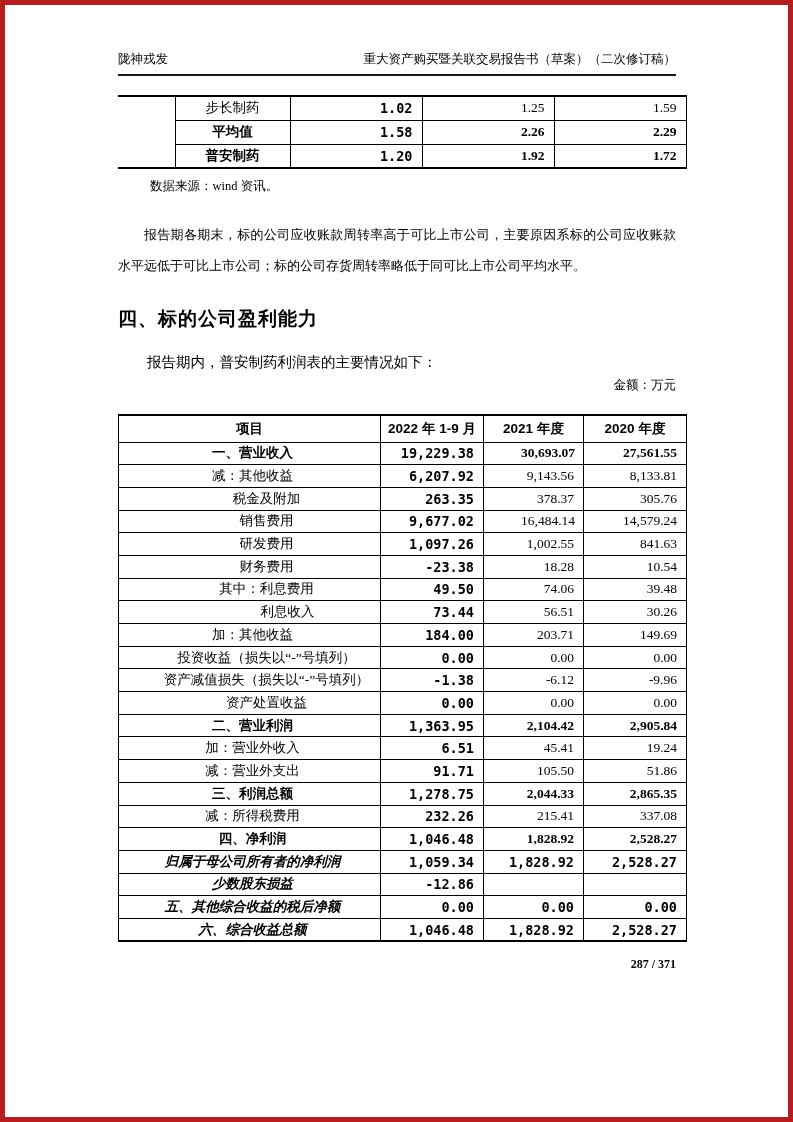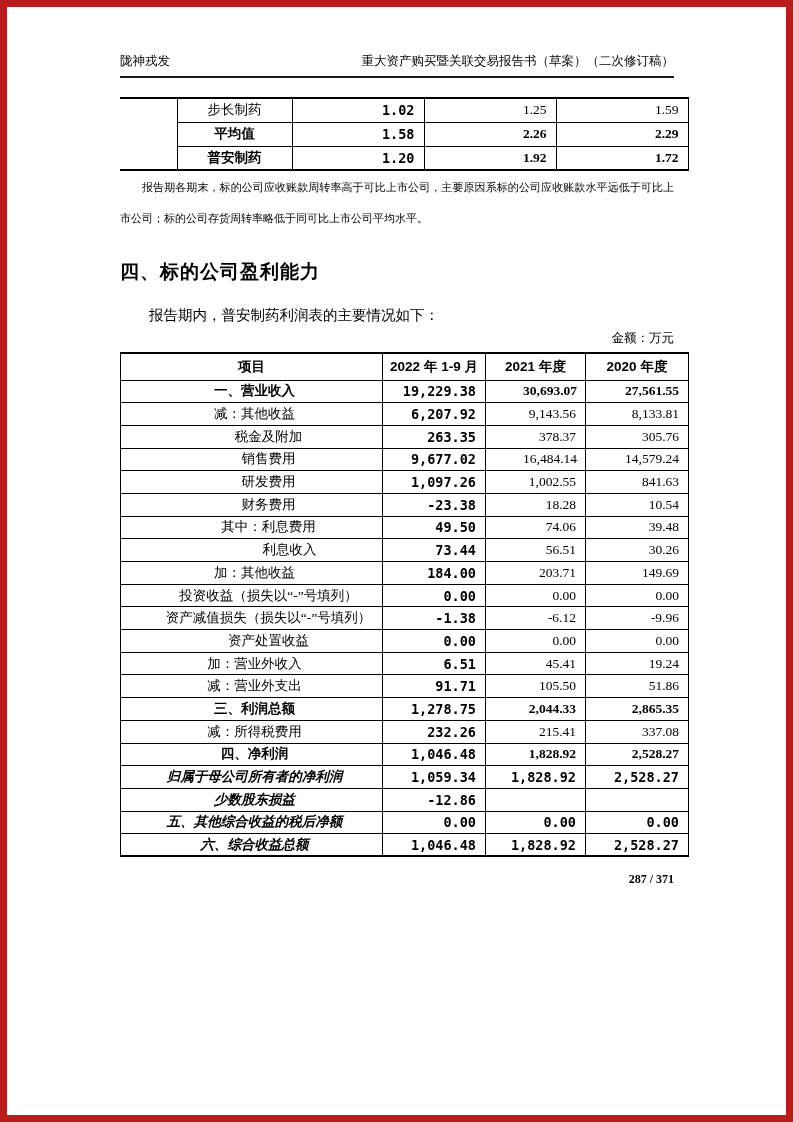--- a/index.html
+++ b/index.html
@@ -7,21 +7,21 @@
   body {
     width:793px; height:1122px;
     font-family:"Liberation Serif","DejaVu Serif",serif;
     color:#000;
   }
   .page {
     width:793px; height:1122px;
     padding:46px 112px 0 113px;
     position:relative;
     background:#fff;
-    border:7px solid #b91c1c;
+    border:5px solid #b91c1c;
   }
   
   .hdr {
     display:flex; justify-content:space-between; align-items:flex-end;
     font-size:12.5px; line-height:17px;
     padding-bottom:6px;
     border-bottom:2px solid #1a1a1a;
   }
   
   table { width:100%; border-collapse:collapse; table-layout:fixed; }
@@ -32,29 +32,29 @@
   .b    { font-weight:bold; }
   .hei  { font-family:"Liberation Sans","DejaVu Sans",sans-serif; font-weight:bold; }
   .kai  { font-style:italic; font-weight:bold; }
   
   .cmp { margin-top:19px; border-top:2.5px solid #000; border-bottom:2.5px solid #000; }
   .cmp td { border:1px solid #000; height:24px; font-size:13.5px; }
   .cmp td.spacer { border-left:none; }
   .cmp .tlabel { text-align:center; }
   
   .source { margin-top:9px; padding-left:32px; font-size:12.5px; }
-  .para   { margin-top:1px; font-size:11px; line-height:31px; text-indent:2em; text-align:justify; }
+  .para   { margin-top:24px; font-size:13px; line-height:31px; text-indent:2em; text-align:justify; }
   h2.section {
     margin-top:25px; font-size:19px; letter-spacing:1px;
     font-family:"Liberation Sans","DejaVu Sans",sans-serif; font-weight:bold;
   }
   .intro { margin-top:21px; font-size:14.5px; text-indent:2em; }
   .unit  { margin-top:5px; text-align:right; font-size:12.5px; }
   
-  .inc { margin-top:5px; border-top:2.5px solid #000; border-bottom:2.5px solid #000; }
+  .inc { margin-top:20px; border-top:2.5px solid #000; border-bottom:2.5px solid #000; }
   .inc th {
     border:1px solid #000; border-bottom:1.5px solid #000;
     height:27px; font-size:13.5px; text-align:center;
     font-family:"Liberation Sans","DejaVu Sans",sans-serif; font-weight:bold;
   }
   .inc td { border:1px solid #000; height:22.7px; font-size:13.5px; }
   .ilabel { text-align:center; }
   .ind0 { padding-left:6px; }
   .ind1 { padding-left:34px; }
   .ind2 { padding-left:76px; }
@@ -95,20 +95,21 @@
         </tr>
         <tr>
           <td class="tlabel hei">普安制药</td>
           <td class="num mono">1.20</td>
           <td class="num ser b">1.92</td>
           <td class="num ser b">1.72</td>
         </tr>
       </tbody>
   </table>
 
+  <p class="source">数据来源：wind 资讯。</p>
 
   <p class="para">报告期各期末，标的公司应收账款周转率高于可比上市公司，主要原因系标的公司应收账款水平远低于可比上市公司；标的公司存货周转率略低于同可比上市公司平均水平。</p>
 
   <h2 class="section">四、标的公司盈利能力</h2>
 
   <p class="intro">报告期内，普安制药利润表的主要情况如下：</p>
 
   <div class="unit">金额：万元</div>
 
   <table class="inc">
@@ -193,20 +194,26 @@
           <td class="num ser">-6.12</td>
           <td class="num ser">-9.96</td>
         </tr>
         <tr>
           <td class="ilabel ind1">资产处置收益</td>
           <td class="num mono">0.00</td>
           <td class="num ser">0.00</td>
           <td class="num ser">0.00</td>
         </tr>
         <tr>
+          <td class="ilabel ind0 hei">二、营业利润</td>
+          <td class="num mono">1,363.95</td>
+          <td class="num ser b">2,104.42</td>
+          <td class="num ser b">2,905.84</td>
+        </tr>
+        <tr>
           <td class="ilabel ind0">加：营业外收入</td>
           <td class="num mono">6.51</td>
           <td class="num ser">45.41</td>
           <td class="num ser">19.24</td>
         </tr>
         <tr>
           <td class="ilabel ind0">减：营业外支出</td>
           <td class="num mono">91.71</td>
           <td class="num ser">105.50</td>
           <td class="num ser">51.86</td>

